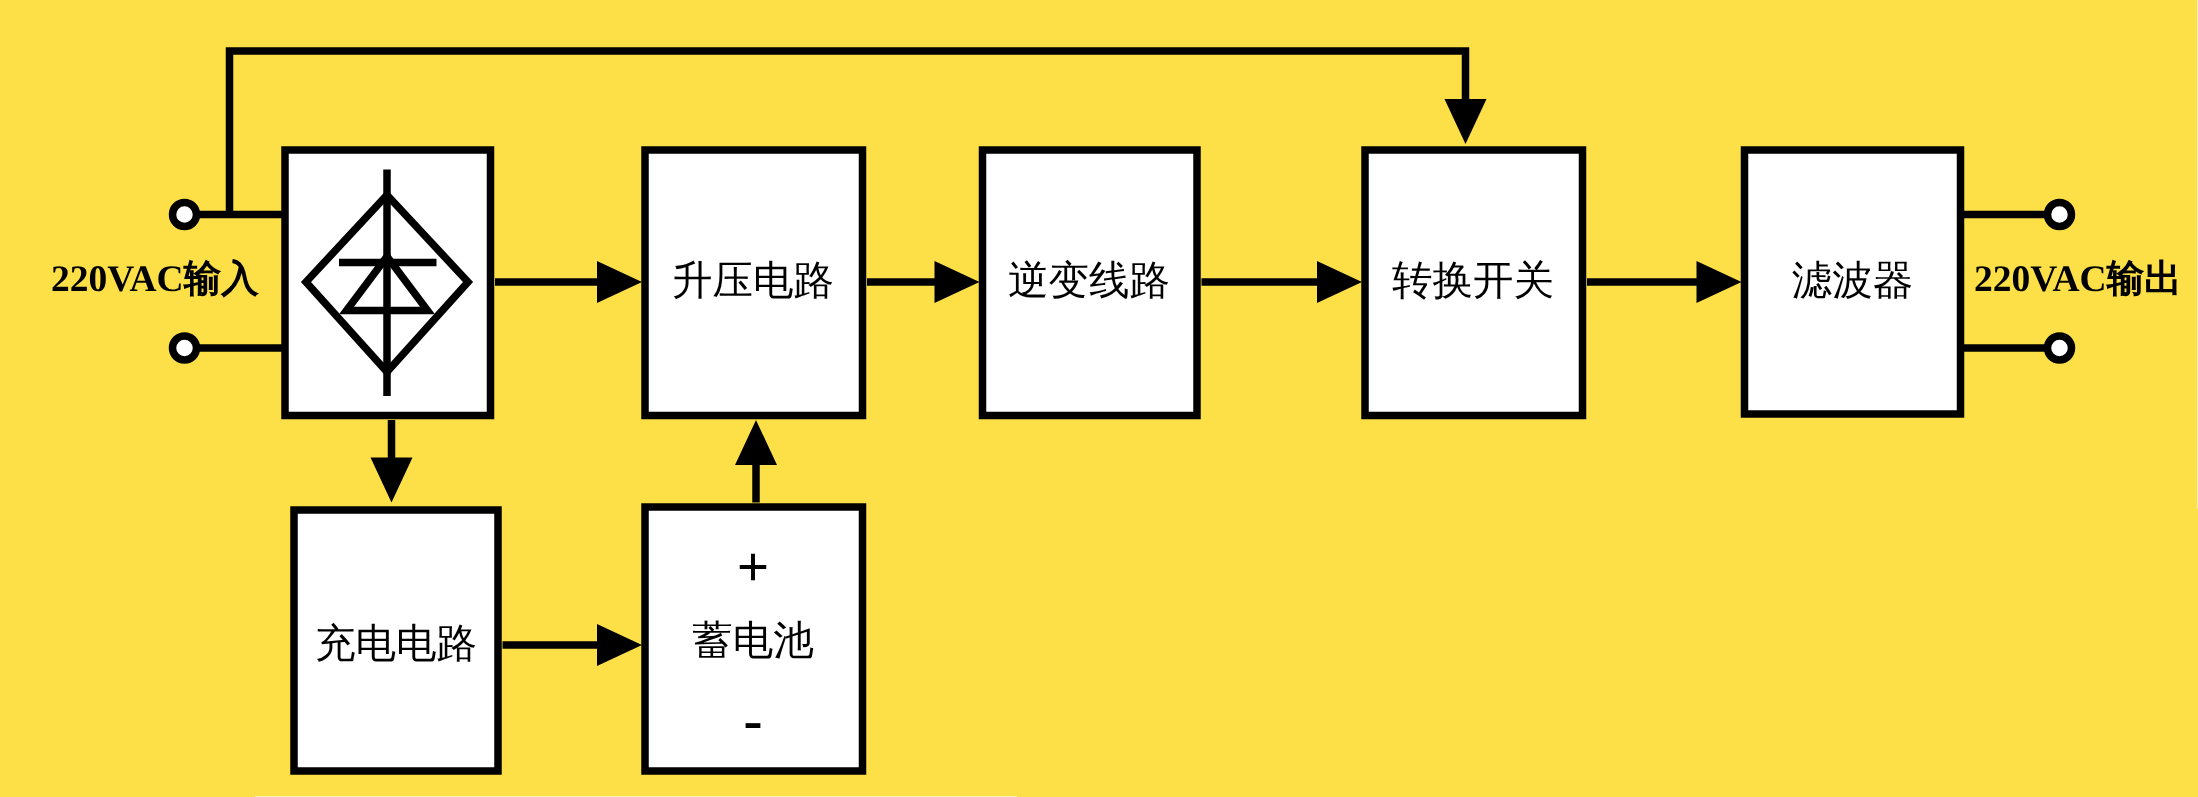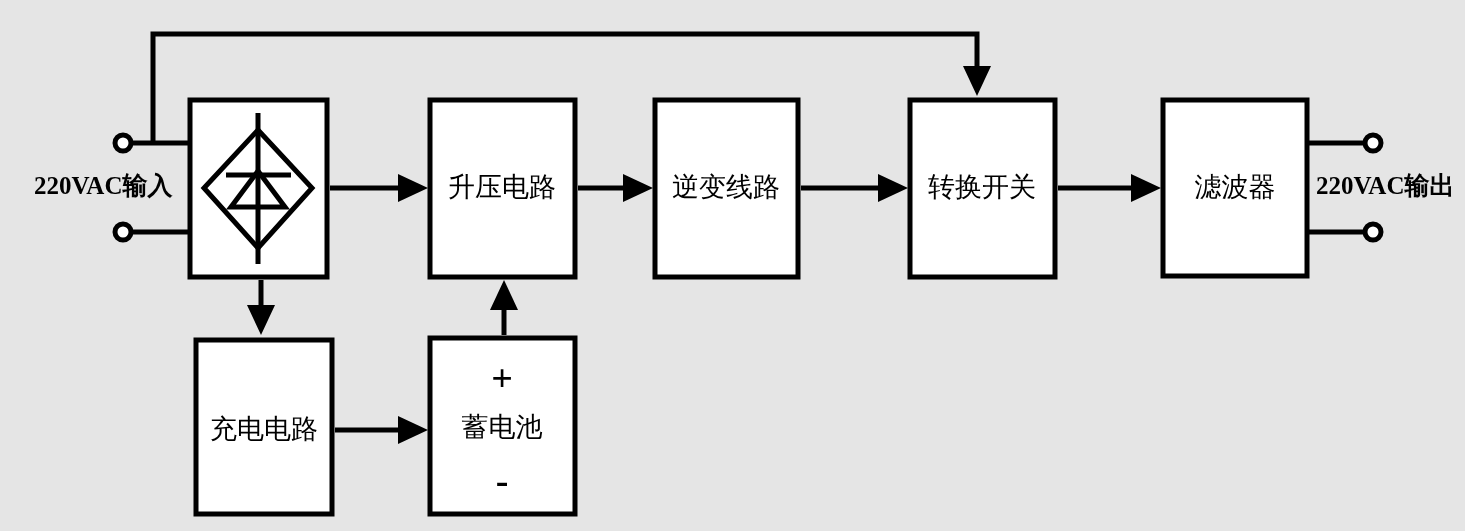--- a/index.html
+++ b/index.html
@@ -10,21 +10,21 @@
   body {
     width: 1465px;
     height: 531px;
     font-family: "Liberation Serif", serif;
     overflow: hidden;
   }
   #diagram-root {
     position: relative;
     width: 1465px;
     height: 531px;
-    background: #e5e5e5;
+    background: #fde047;
   }
   svg.diagram {
     display: block;
     width: 1465px;
     height: 531px;
   }
   .box-rect {
     fill: #ffffff;
     stroke: #000000;
     stroke-width: 5;

